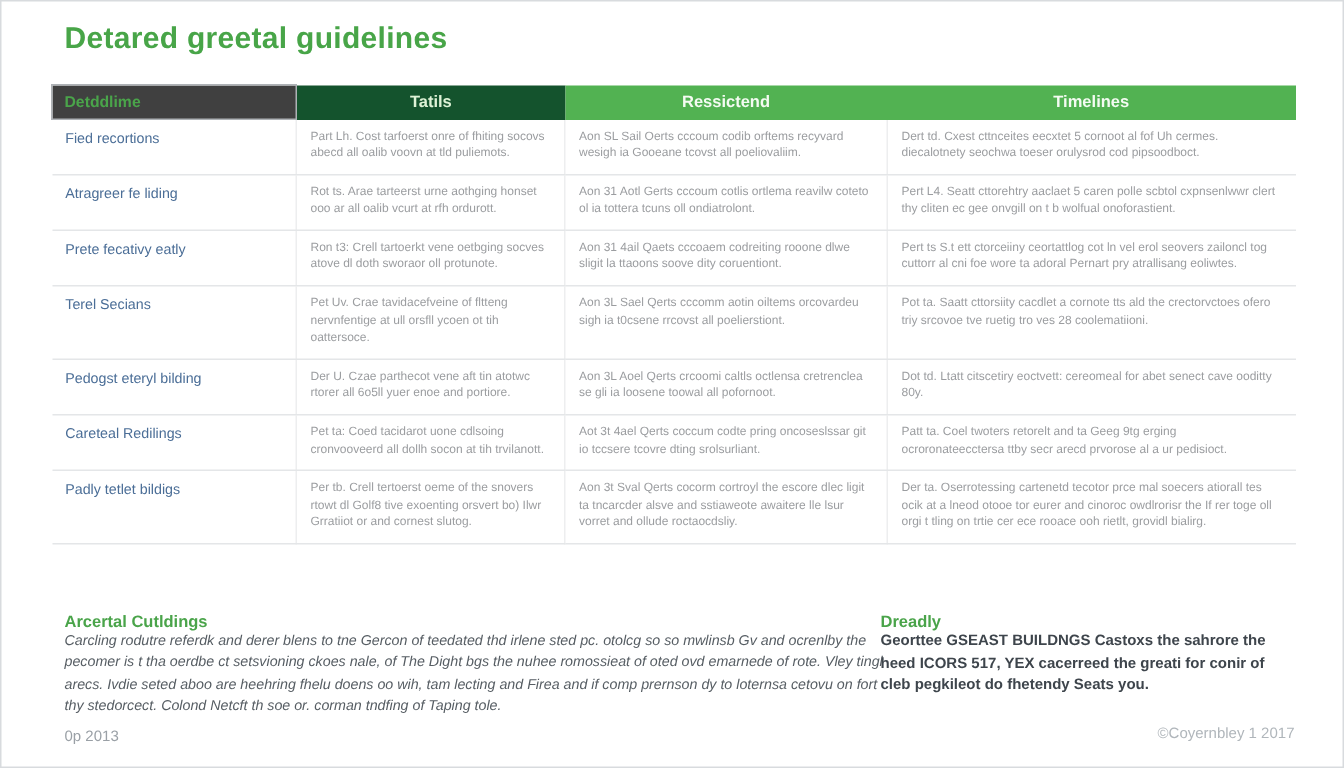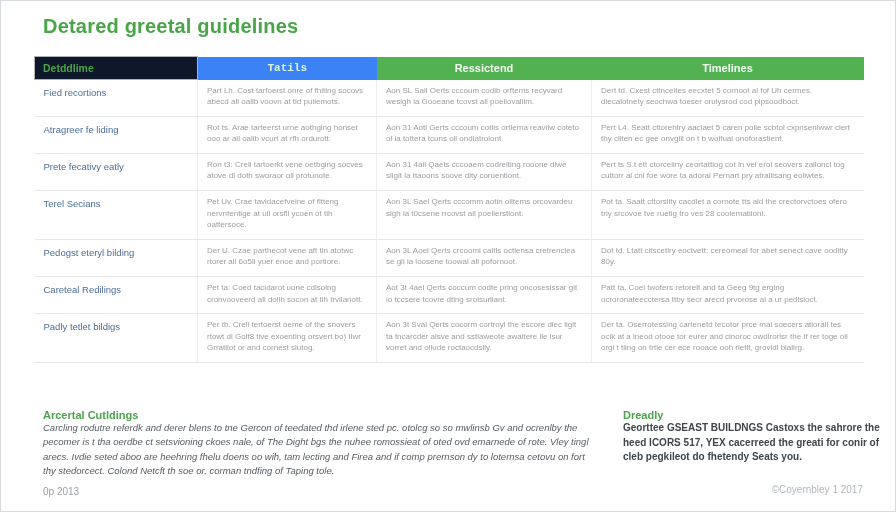--- a/index.html
+++ b/index.html
@@ -15,36 +15,36 @@
   }
   table.guidelines {
     position:absolute; left:33px; top:55px; width:829px;
     border-collapse:collapse; table-layout:fixed;
   }
   th {
     font-size:11px; font-weight:bold; padding:4px 8px; text-align:center;
     height:23px; vertical-align:middle;
   }
   th.first {
-    background:#0f172a; color:#4aa44a; text-align:left;
+    background:#404040; color:#4aa44a; text-align:left;
     border:1px solid #aeb2b6; font-size:10.5px;
   }
-  th.light { background:#3b82f6; color:#def3d7;font-family:Liberation Mono, monospace; }
+  th.light { background:#14532d; color:#def3d7; }
   th.dark  { background:#52b252; color:#f4fbf2; }
   td {
     vertical-align:top; padding:5px 9px 8px 9px;
     font-size:8px; color:#9b9da0; line-height:1.45;
     border-bottom:1px solid #e4e6e8; border-right:1px solid #edeeef;
   }
   td:last-child { border-right:none; }
   td.label { font-size:9.5px; color:#4b6e97; padding-top:6px; }
   tr.highlight td, tr.highlight td.label { color:#4aa44a; font-size:9px; }
   tr.highlight td:last-child { color:#8a9a8c; }
   .section-left  { position:absolute; left:42px;  top:408px; width:548px; }
-  .section-right { position:absolute; left:622px; top:408px; width:268px; }
+  .section-right { position:absolute; left:586px; top:408px; width:268px; }
   .section-heading {
     font-size:11px; font-weight:bold; color:#4aa44a; margin-bottom:0;
   }
   .section-left  .section-body {
     font-size:9.5px; color:#565d63; line-height:1.5;font-style:italic;
   }
   .section-right .section-body {
     font-size:10px; color:#3e454c; font-weight:bold; line-height:1.45;
   }
   .footer-left {

